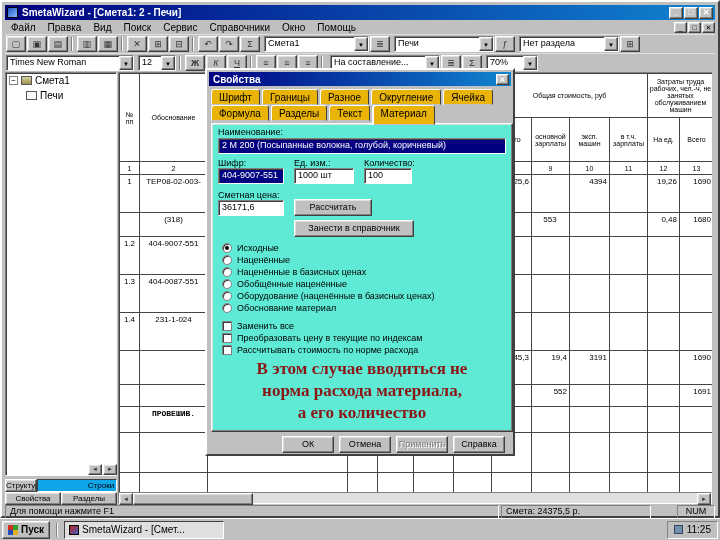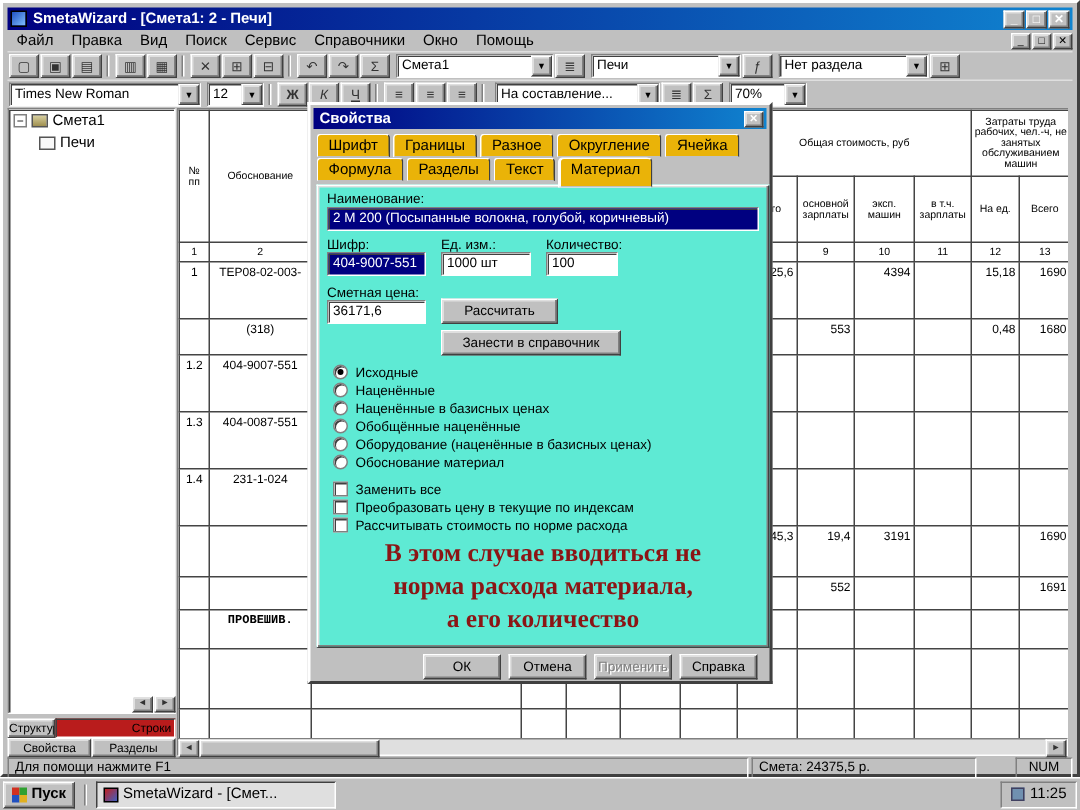--- a/index.html
+++ b/index.html
@@ -46,21 +46,21 @@
   .treerow.child { padding-left:20px; }
   .expbox { width:9px; height:9px; border:1px solid #808080; background:#fff; font-size:8px; line-height:7px;
             text-align:center; margin-right:3px; flex:none; }
   .nodeicon { width:11px; height:9px; margin-right:3px; flex:none; border:1px solid #555; }
   .icon-book { background:linear-gradient(to bottom,#d8d0a0,#a09050); }
   .icon-page { background:#f8f8f8; }
   .sbscroll { position:absolute; left:3px; top:462px; width:112px; height:12px; display:flex; justify-content:flex-end; }
   .sbscroll .tbtn { width:14px; height:11px; font-size:6px; line-height:9px; }
   .viewtabs { position:absolute; left:3px; width:112px; height:13px; display:flex; }
   .vtab { flex:1; font-size:8px; text-align:center; line-height:11px; overflow:hidden; white-space:nowrap; }
-  .vtab.pressed { border-color:#404040 #fff #fff #404040; box-shadow:none; background:#b91c1c;padding-left:48px; }
+  .vtab.pressed { border-color:#404040 #fff #fff #404040; box-shadow:none; background:#0ea5e9;padding-left:48px; }
 
   
   .tablearea { position:absolute; left:116px; top:70px; width:594px; height:420px; background:#fff; overflow:hidden;
                border-left:1px solid #808080; border-top:1px solid #808080; }
   table.grid { border-collapse:collapse; table-layout:fixed; width:594px; }
   .grid th, .grid td { border:1px solid #444; font-weight:normal; font-size:7px; padding:0 1px;
                        overflow:hidden; text-align:center; vertical-align:middle; }
   .grid td { font-size:8px; vertical-align:top; padding-top:2px; }
   .hscroll { position:absolute; left:116px; top:490px; width:594px; height:12px; background:#dfdfdf; display:flex; }
   .hscroll .tbtn { width:14px; height:12px; font-size:6px; line-height:10px; margin:0; }
@@ -295,33 +295,33 @@
               <td>ТЕР08-02-003-</td>
               <td></td>
               <td></td>
               <td></td>
               <td></td>
               <td></td>
               <td style="text-align: right; padding-right: 2px;">125,6</td>
               <td style="text-align: right; padding-right: 2px;"></td>
               <td style="text-align: right; padding-right: 2px;">4394</td>
               <td style="text-align: right; padding-right: 2px;"></td>
-              <td style="text-align: right; padding-right: 2px;">15,18</td>
+              <td style="text-align: right; padding-right: 2px;">19,26</td>
               <td style="text-align: right; padding-right: 2px;">1690</td>
             </tr>
             <tr style="height: 24px;">
               <td></td>
               <td>(318)</td>
               <td></td>
               <td></td>
               <td></td>
               <td></td>
               <td></td>
               <td style="text-align: right; padding-right: 2px;"></td>
-              <td style="text-align: right; padding-right: 2px;">553</td>
+              <td style="text-align: center; padding-right: 2px;">553</td>
               <td style="text-align: right; padding-right: 2px;"></td>
               <td style="text-align: right; padding-right: 2px;"></td>
               <td style="text-align: right; padding-right: 2px;">0,48</td>
               <td style="text-align: right; padding-right: 2px;">1680</td>
             </tr>
             <tr style="height: 38px;">
               <td>1.2</td>
               <td>404-9007-551</td>
               <td></td>
               <td></td>

